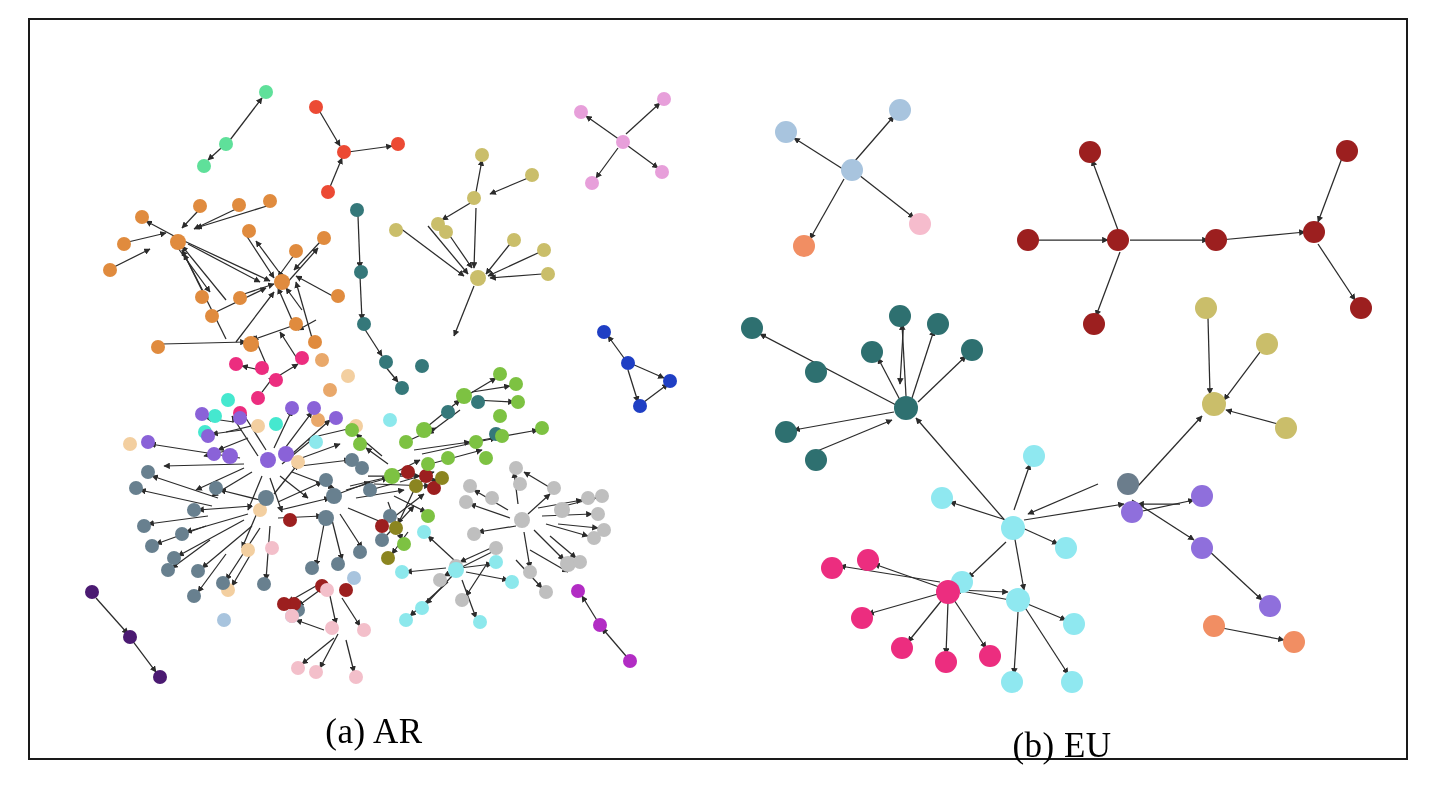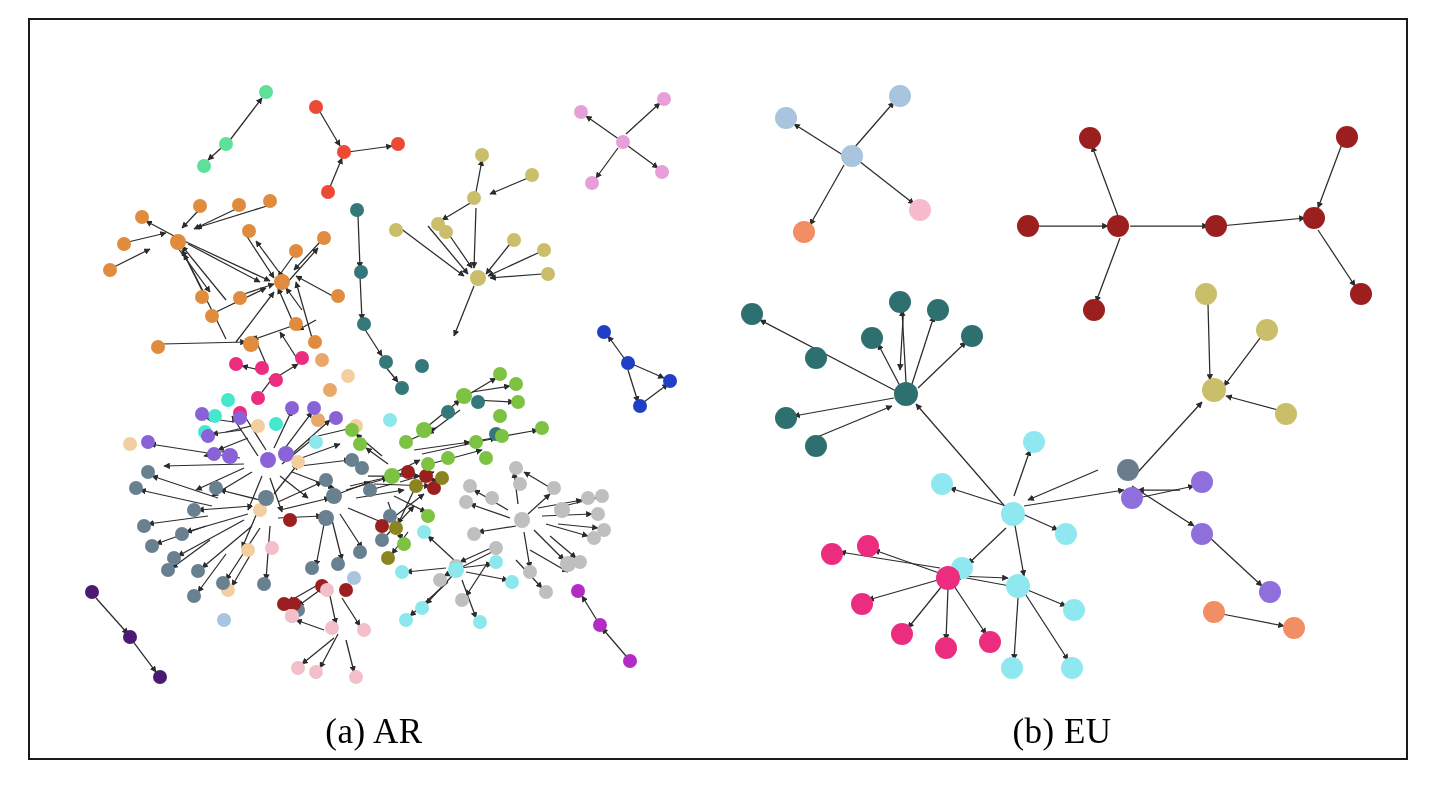--- a/index.html
+++ b/index.html
@@ -17,21 +17,21 @@
     border:2px solid #1a1a1a;
     box-sizing:border-box;
     background:#ffffff;
   }
   .panel{
     position:absolute;
     top:0;
     height:100%;
   }
   #panel-ar{left:0;width:50%;}
-  #panel-eu{left:50%;width:50%;}
+  #panel-eu{left:50%;width:50%;margin-top:14px;}
   .graph-svg{
     position:absolute;
     left:0;top:0;
     width:100%;height:100%;
     display:block;
   }
   .caption{
     position:absolute;
     bottom:6px;
     width:100%;

